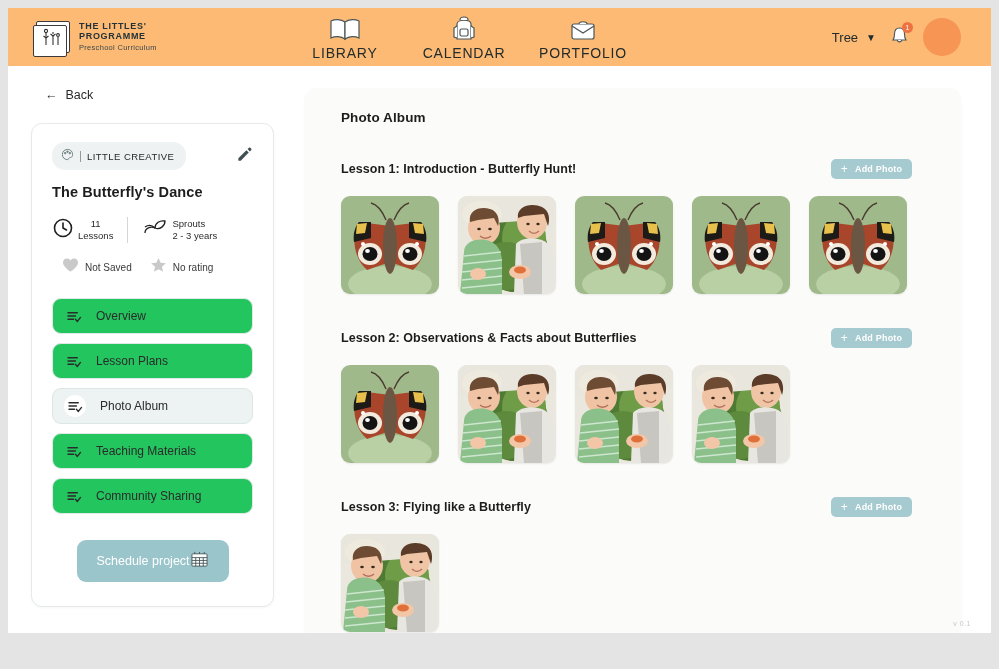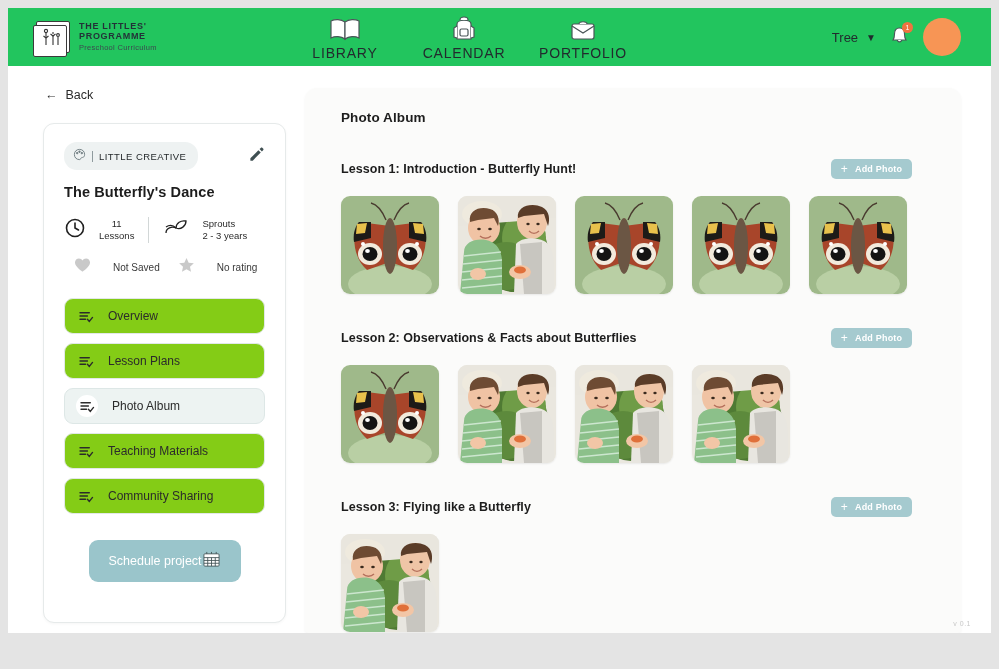--- a/index.html
+++ b/index.html
@@ -18,21 +18,21 @@
     top: 8px;
     width: 983px;
     height: 625px;
     background: #ffffff;
     overflow: hidden;
   }
 
   
   .header {
     height: 58px;
-    background: #22c55e;
+    background: #fdba74;
     display: flex;
     align-items: center;
     position: relative;
   }
 
   .brand {
     display: flex;
     align-items: center;
     gap: 9px;
     margin-left: 28px;
@@ -124,26 +124,26 @@
   .left-col { width: 300px; padding-left: 22px; padding-top: 22px; }
 
   .back-link {
     display: flex; align-items: center; gap: 8px;
     font-size: 12.5px; color: #2a2a2a; cursor: pointer;
     margin-left: 15px;
   }
 
   .side-card {
     margin-top: 21px;
-    margin-left: 13px;
+    margin-left: 1px;
     width: 243px;
     background: #ffffff;
     border: 1px solid #e6eaea;
     border-radius: 11px;
-    padding: 18px 20px 40px 20px;
+    padding: 18px 20px 24px 20px;
     box-shadow: 0 1px 3px rgba(0,0,0,.04);
   }
 
   .badge-row { display: flex; align-items: center; justify-content: space-between; }
   .cat-badge {
     display: flex; align-items: center; gap: 6px;
     background: #eef2f2;
     border-radius: 13px;
     padding: 5px 12px 5px 9px;
   }
@@ -154,38 +154,38 @@
   .pencil { cursor: pointer; }
 
   .project-title {
     font-size: 14.5px; font-weight: bold; color: #1d1d1d;
     margin-top: 14px; letter-spacing: .1px;
   }
 
   .meta-row {
     display: flex; align-items: center; gap: 14px; margin-top: 17px;
   }
-  .meta-item { display: flex; align-items: center; gap: 13px; }
+  .meta-item { display: flex; align-items: center; gap: 4px; }
   .meta-text { font-size: 9.5px; color: #2b2b2b; line-height: 1.3; }
   .meta-div { width: 1px; height: 26px; background: #d2d7d7; }
 
   .meta-row2 { display: flex; align-items: center; gap: 18px; margin-top: 14px; padding-left: 10px; }
-  .meta2-item { display: flex; align-items: center; gap: 22px; }
+  .meta2-item { display: flex; align-items: center; gap: 6px; }
   .meta2-text { font-size: 10px; color: #3a3a3a; }
 
   .nav-list { margin-top: 21px; display: flex; flex-direction: column; gap: 9px; }
   .nav-btn {
     display: flex; align-items: center; gap: 14px;
     height: 36px;
     border: 1px solid #e2e8e8;
     border-radius: 9px;
     padding-left: 14px;
     font-size: 12px;
     color: #2b2b2b;
-    background: #84cc16;
+    background: #22c55e;
     cursor: pointer;
   }
   .nav-btn.active { background: #edf3f2; border-color: #dde7e6; }
   .nav-btn.active .list-ico-bg {
     background: #ffffff; border-radius: 50%;
     width: 22px; height: 22px; display: flex;
     align-items: center; justify-content: center;
     margin-left: -3px;
   }
   .list-ico-bg { display: flex; align-items: center; justify-content: center; }

